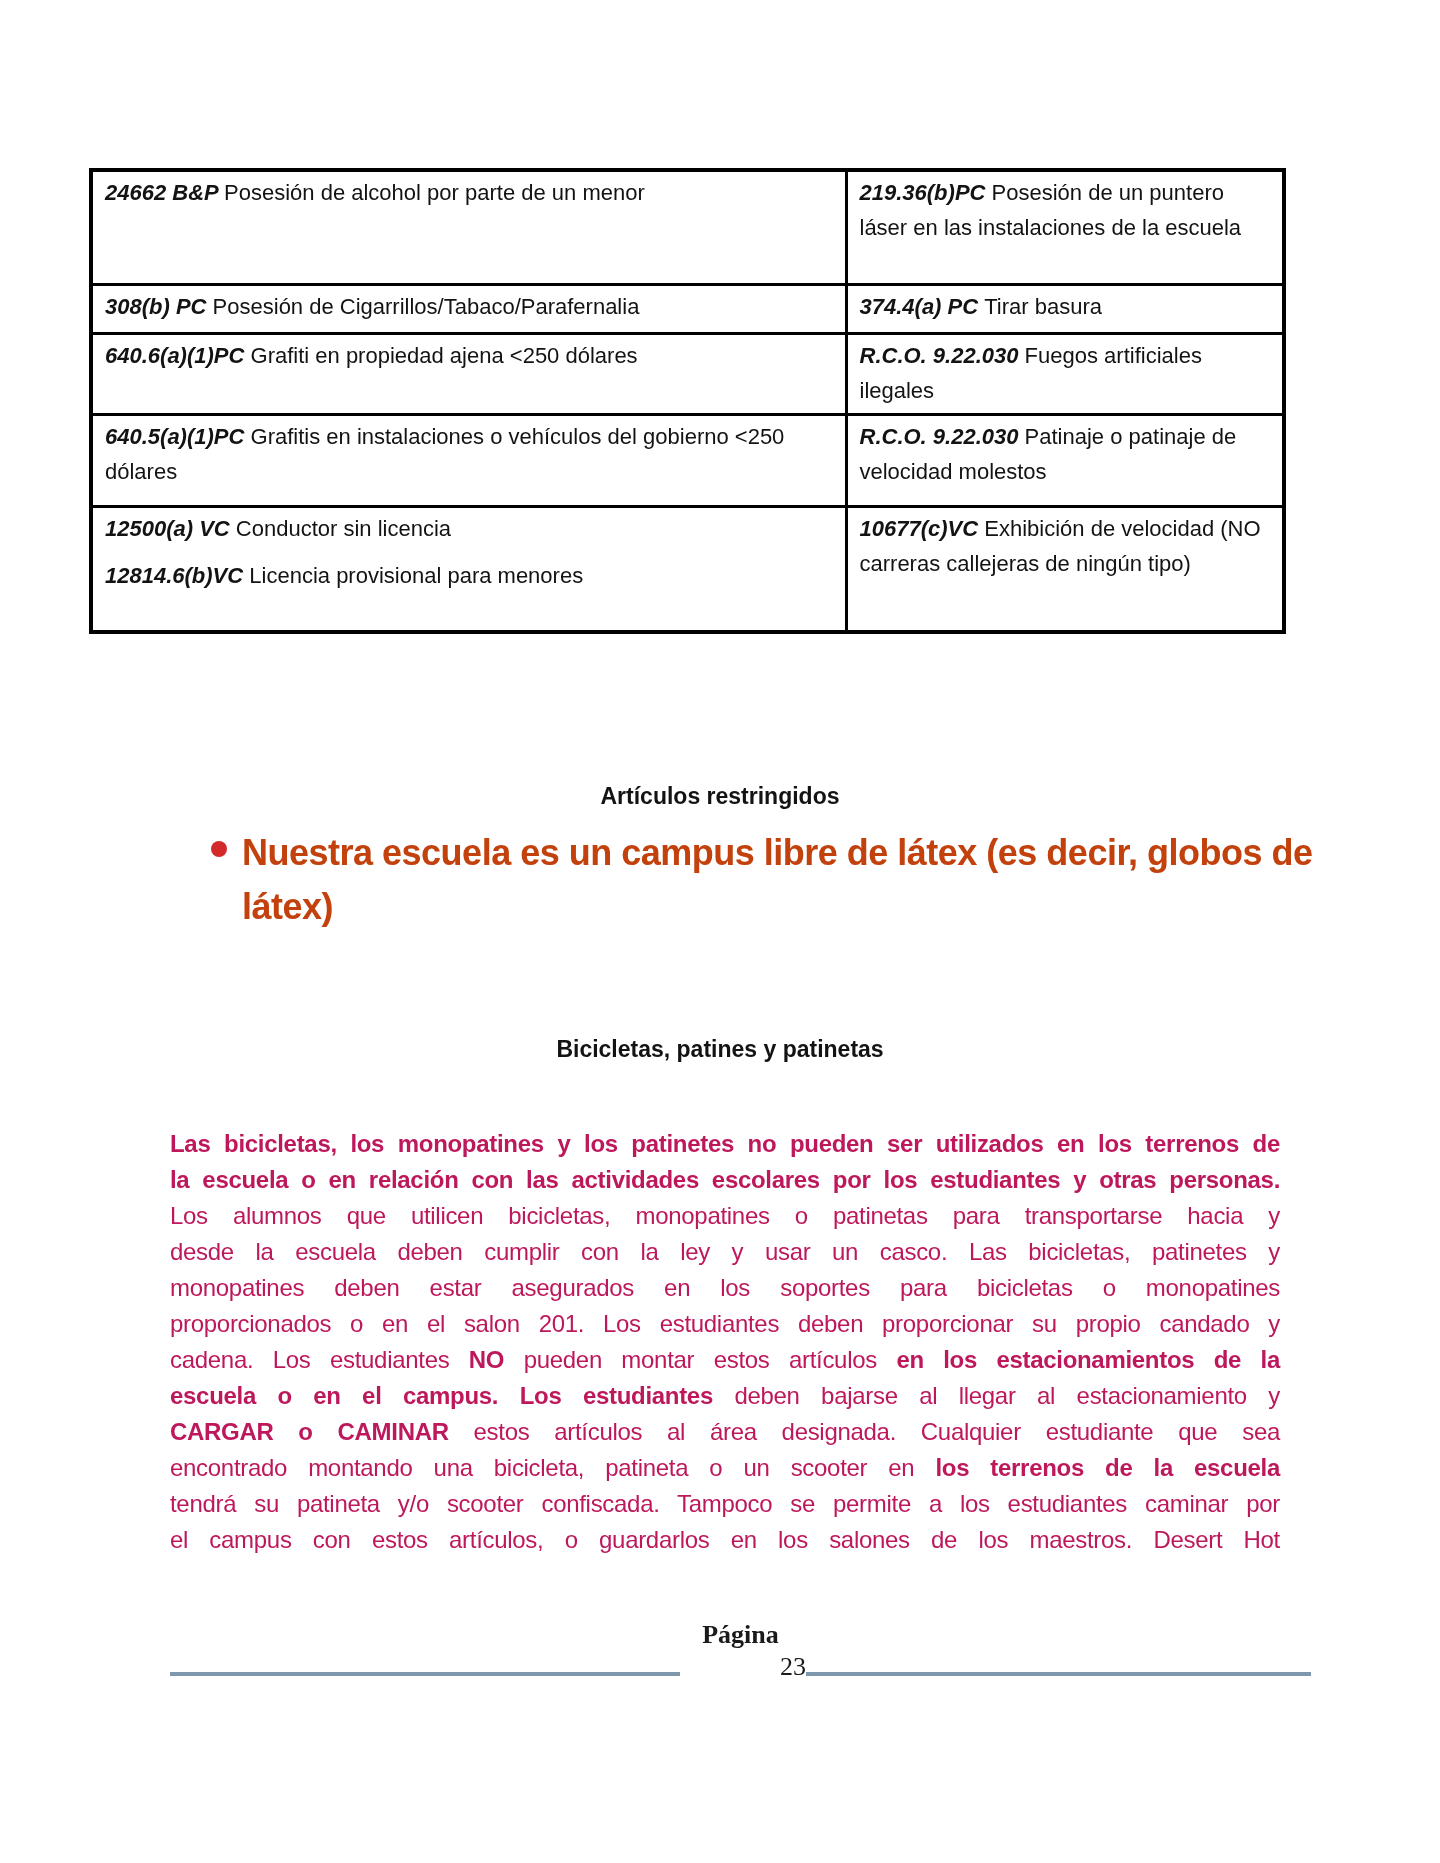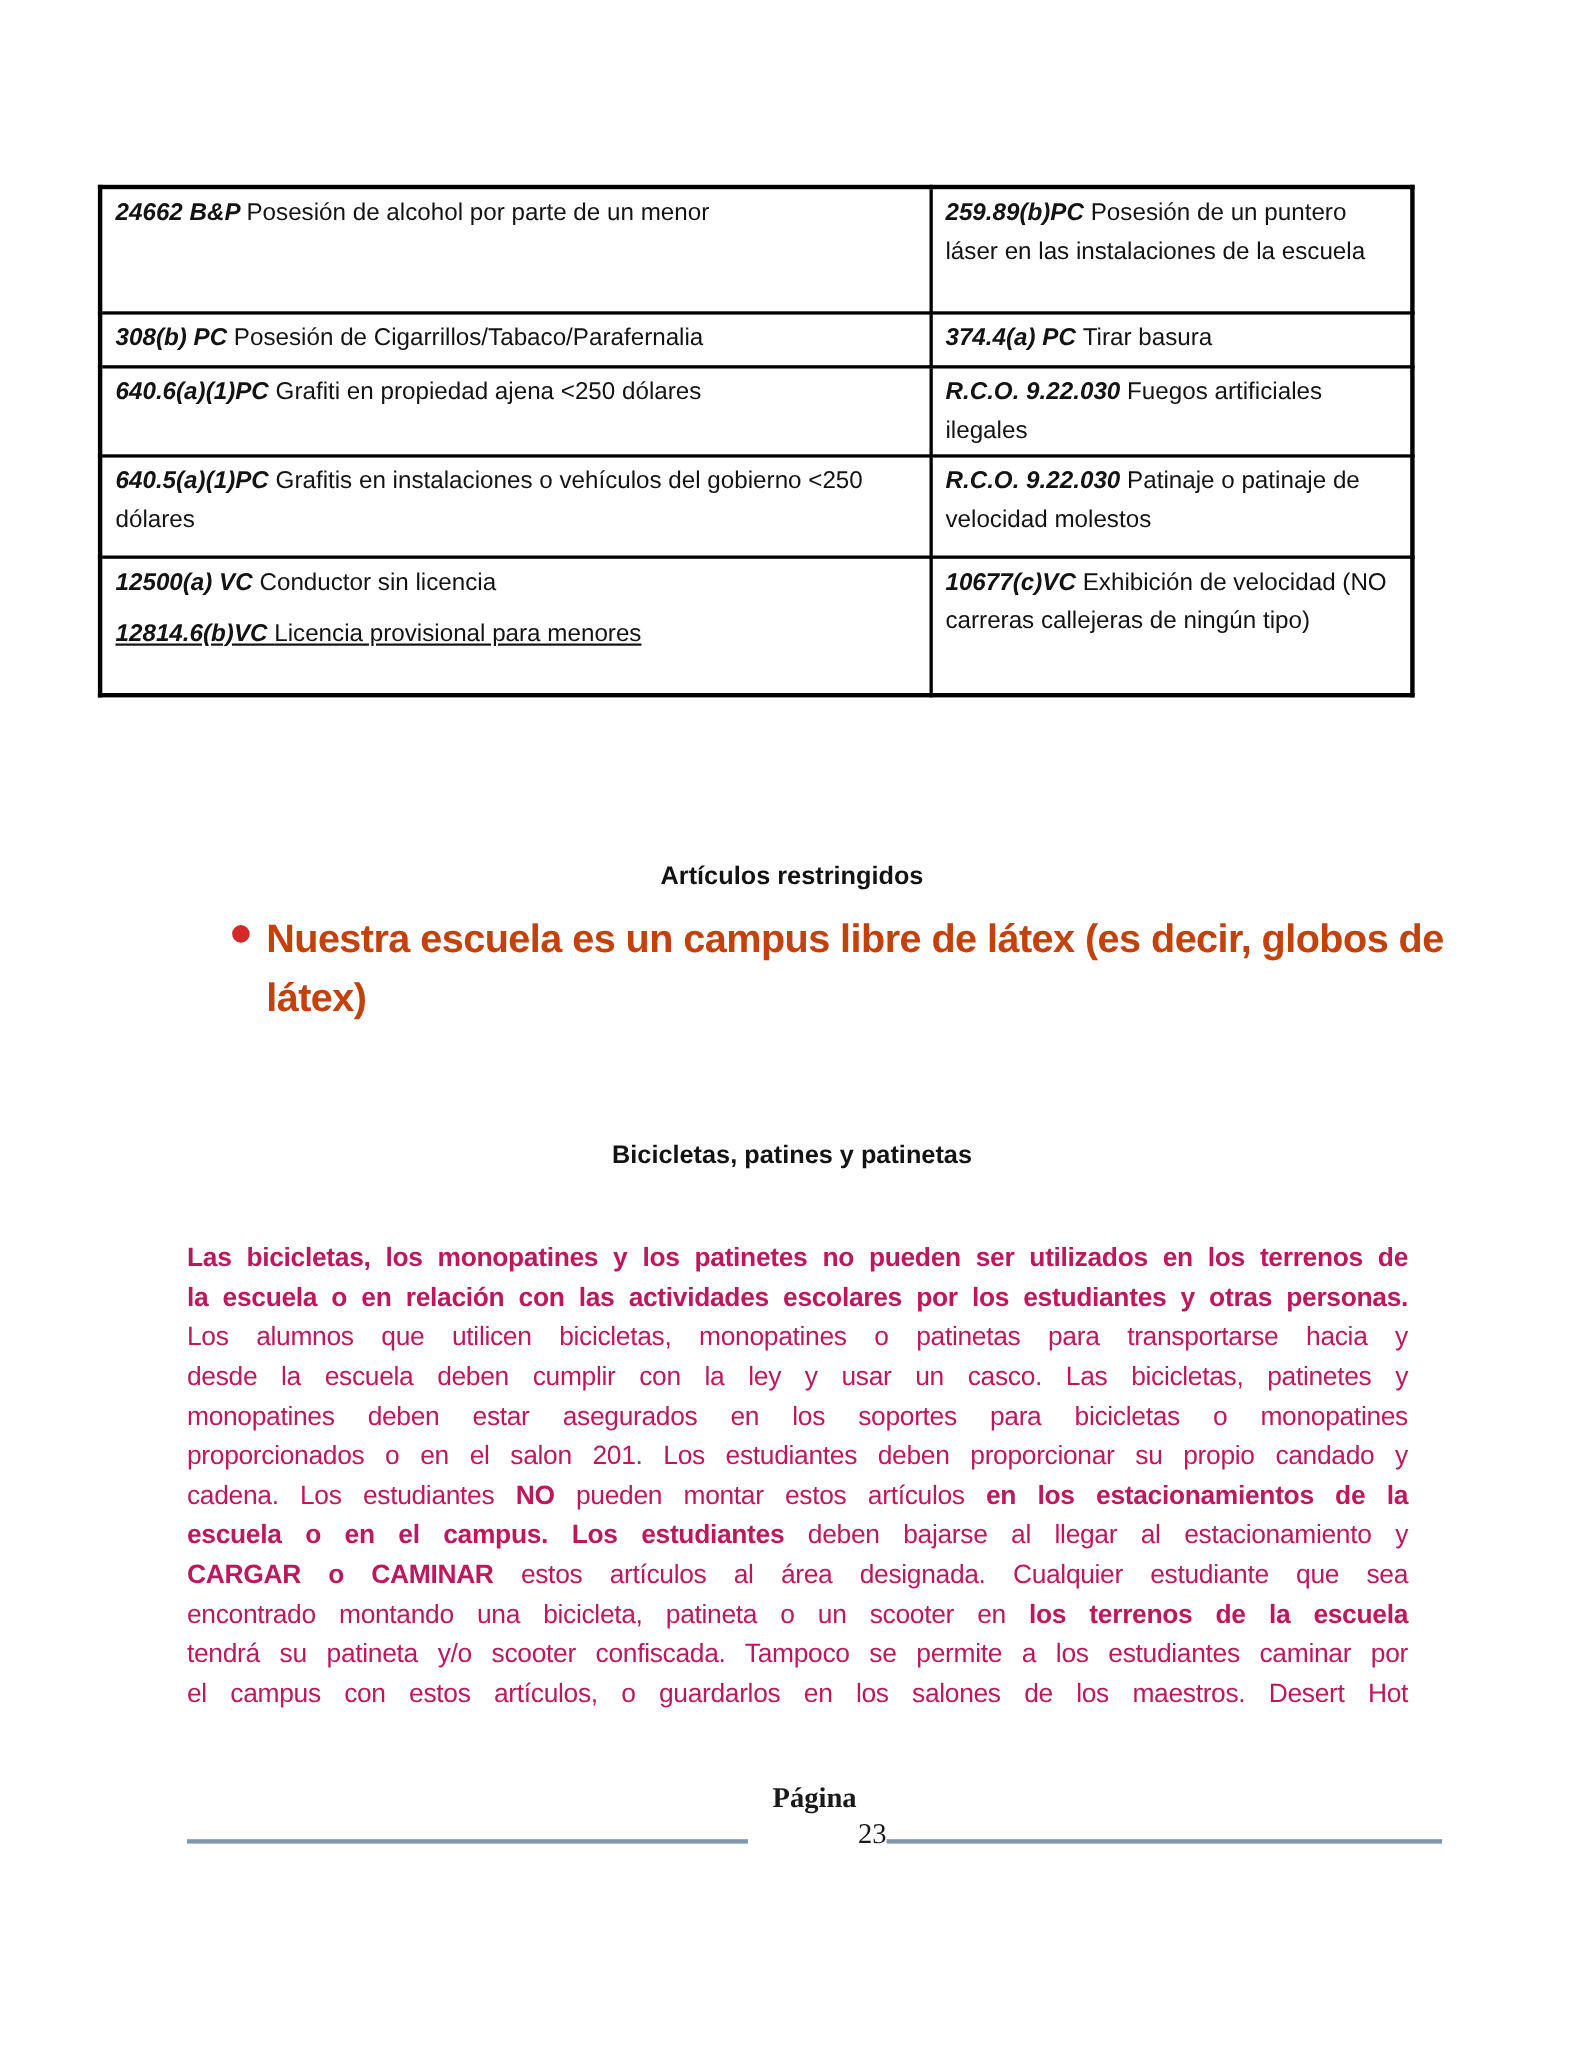--- a/index.html
+++ b/index.html
@@ -23,21 +23,21 @@
   .violations-table td{
     border:3px solid #000;
     vertical-align:top;
     padding:3px 12px 2px 12px;
   }
   .violations-table tr:nth-child(1){height:114px;}
   .violations-table tr:nth-child(2){height:49px;}
   .violations-table tr:nth-child(3){height:81px;}
   .violations-table tr:nth-child(4){height:92px;}
   .violations-table tr:nth-child(5){height:126px;}
-  .cell-entry + .cell-entry{margin-top:12px;text-decoration:underline;}
+  .cell-entry + .cell-entry{margin-top:12px;}
   .code{font-weight:700;font-style:italic;}
 
   
   .section-heading{
     position:absolute;left:0;width:1440px;
     text-align:center;
     font-size:23px;font-weight:700;
     text-underline-offset:3px;
     color:#131313;
   }
@@ -98,21 +98,21 @@
     <colgroup>
       <col style="width:755px">
       <col style="width:438px">
     </colgroup>
     <tbody>
         <tr>
           <td>
             <div class="cell-entry"><span class="code">24662 B&amp;P </span><span>Posesión de alcohol por parte de un menor</span></div>
           </td>
           <td>
-            <div class="cell-entry"><span class="code">259.89(b)PC </span><span>Posesión de un puntero láser en las instalaciones de la escuela</span></div>
+            <div class="cell-entry"><span class="code">219.36(b)PC </span><span>Posesión de un puntero láser en las instalaciones de la escuela</span></div>
           </td>
         </tr>
         <tr>
           <td>
             <div class="cell-entry"><span class="code">308(b) PC </span><span>Posesión de Cigarrillos/Tabaco/Parafernalia</span></div>
           </td>
           <td>
             <div class="cell-entry"><span class="code">374.4(a) PC </span><span>Tirar basura</span></div>
           </td>
         </tr>

